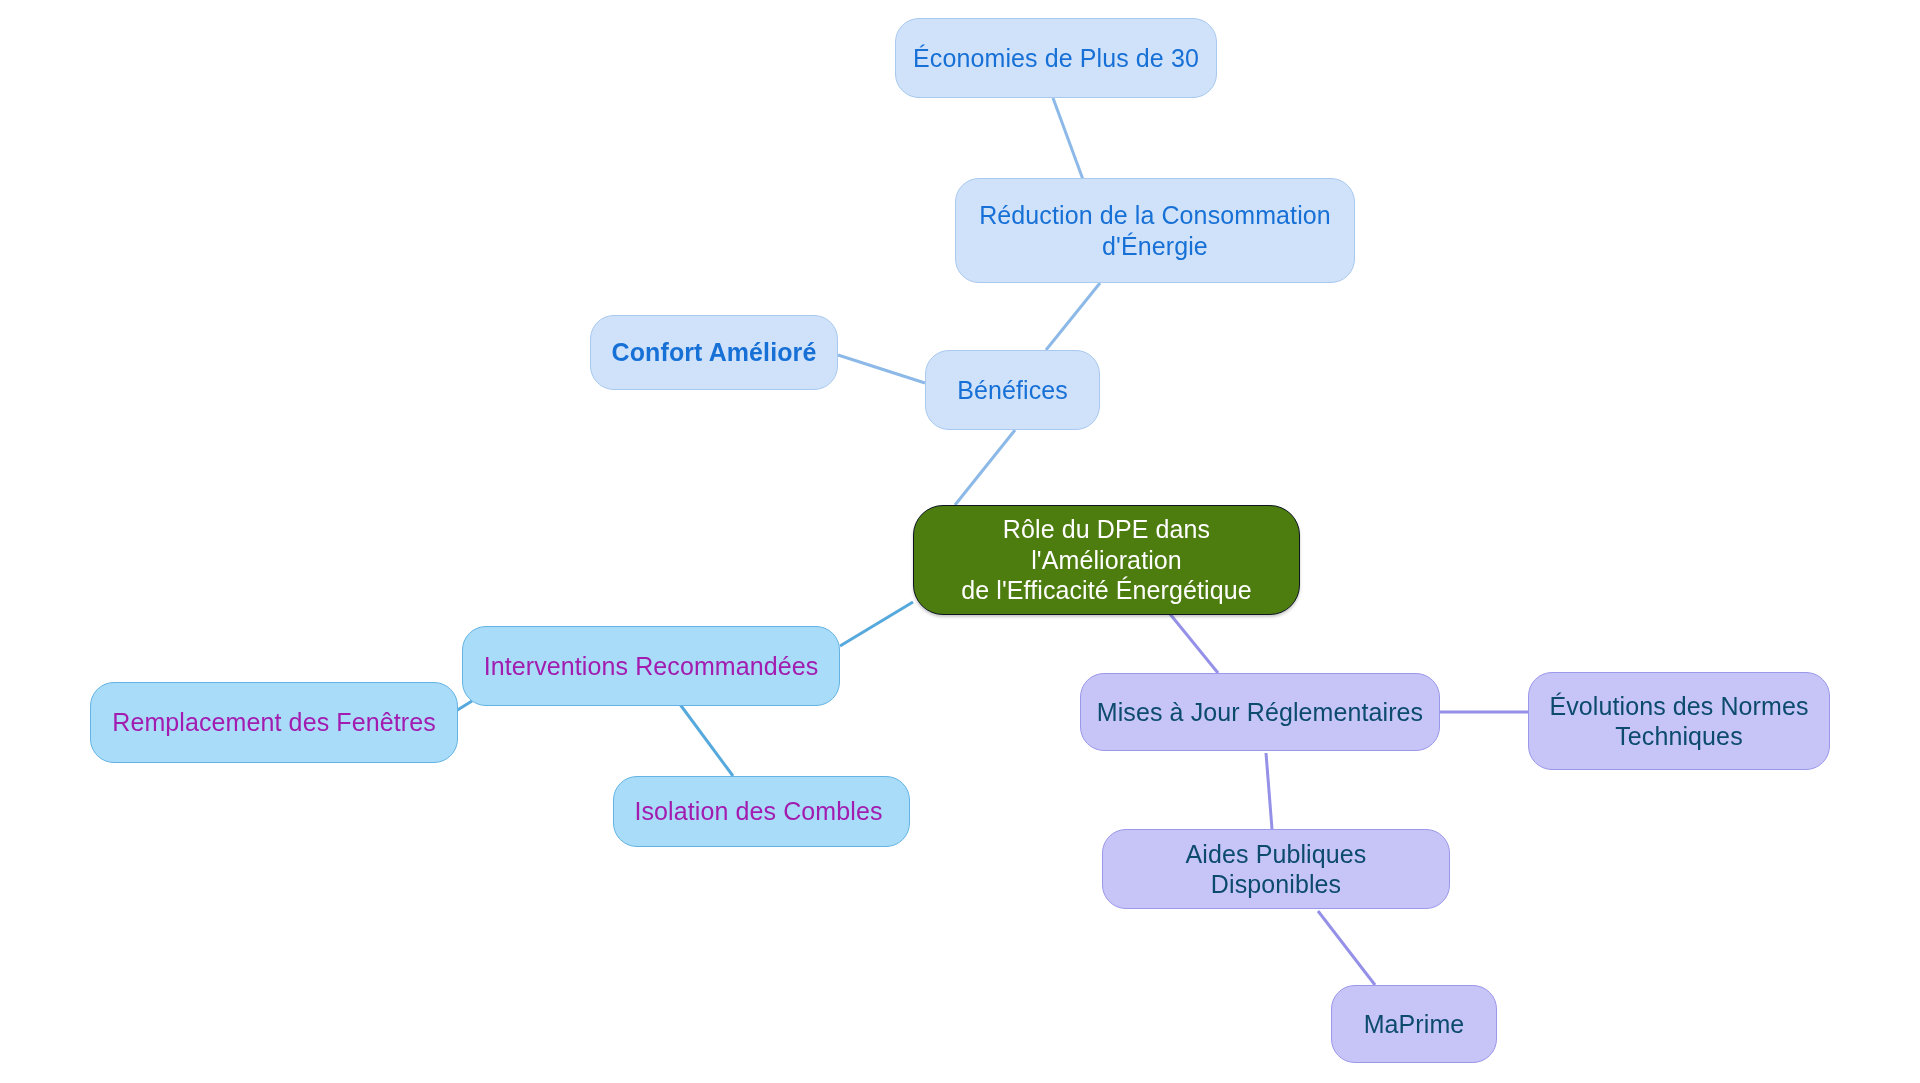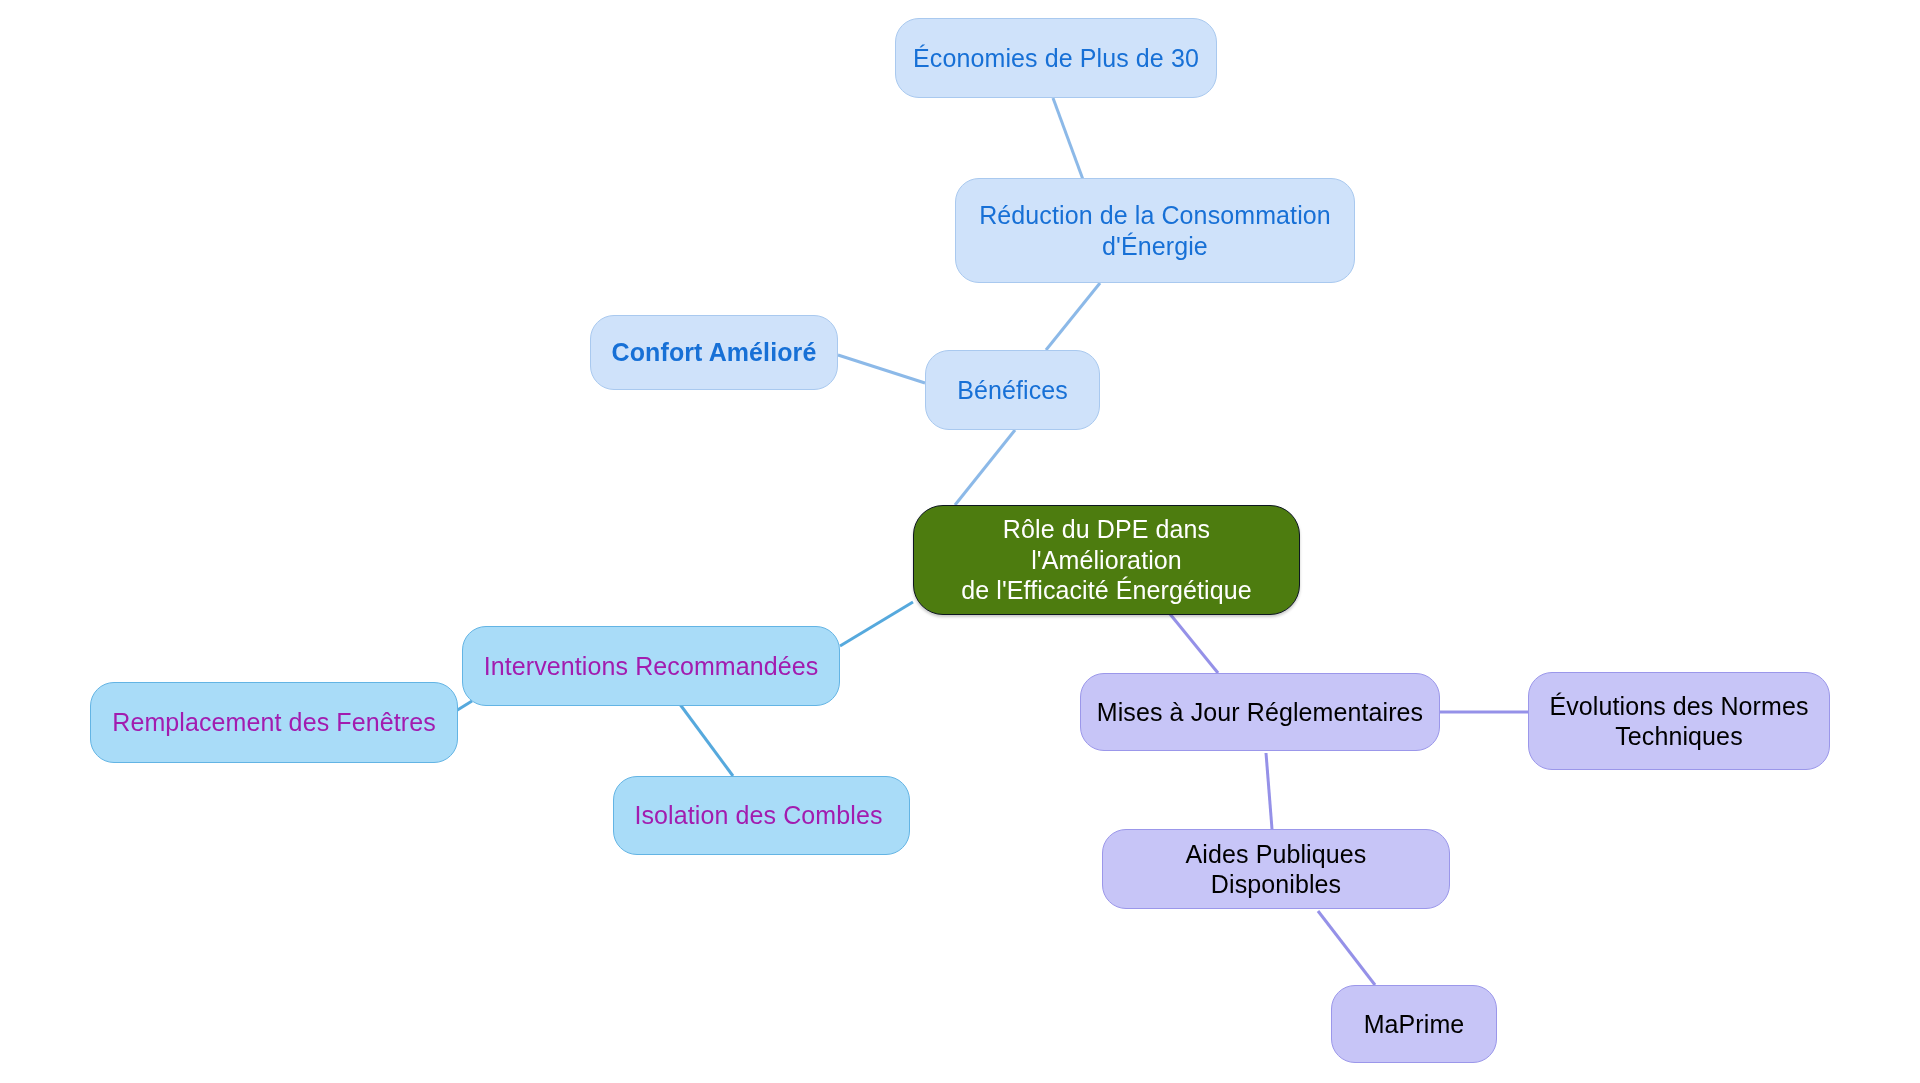--- a/index.html
+++ b/index.html
@@ -60,21 +60,21 @@
   .node.b2 {
     background: #a9dcf8;
     border: 1px solid #63b4e4;
     color: #a21caf;
     font-size: 25px;
   }
   
   .node.b3 {
     background: #c7c5f7;
     border: 1px solid #9b97ea;
-    color: #000000;
+    color: #0c4a6e;
     font-size: 25px;
   }
 </style>
 </head>
 <body>
 
 <div id="canvas">
 
   <svg id="edges" viewBox="0 0 1920 1083">
 
@@ -110,21 +110,21 @@
 d'Énergie</div>
 
   <div class="node b1" style="left:895px; top:18px; width:322px; height:80px;">Économies de Plus de 30</div>
 
   <div class="node b1" style="left:590px; top:315px; width:248px; height:75px;font-weight:bold;">Confort Amélioré</div>
 
   <div class="node b2" style="left:462px; top:626px; width:378px; height:80px;">Interventions Recommandées</div>
 
   <div class="node b2" style="left:90px; top:682px; width:368px; height:81px;">Remplacement des Fenêtres</div>
 
-  <div class="node b2" style="left:613px; top:776px; width:297px; height:79px;padding-left:8px;">Isolation des Combles</div>
+  <div class="node b2" style="left:613px; top:776px; width:297px; height:71px;padding-left:8px;">Isolation des Combles</div>
 
   <div class="node b3" style="left:1080px; top:673px; width:360px; height:78px;">Mises à Jour Réglementaires</div>
 
   <div class="node b3" style="left:1528px; top:672px; width:302px; height:98px;">Évolutions des Normes
 Techniques</div>
 
   <div class="node b3" style="left:1102px; top:829px; width:348px; height:80px;">Aides Publiques Disponibles</div>
 
   <div class="node b3" style="left:1331px; top:985px; width:166px; height:78px;">MaPrime</div>
 

